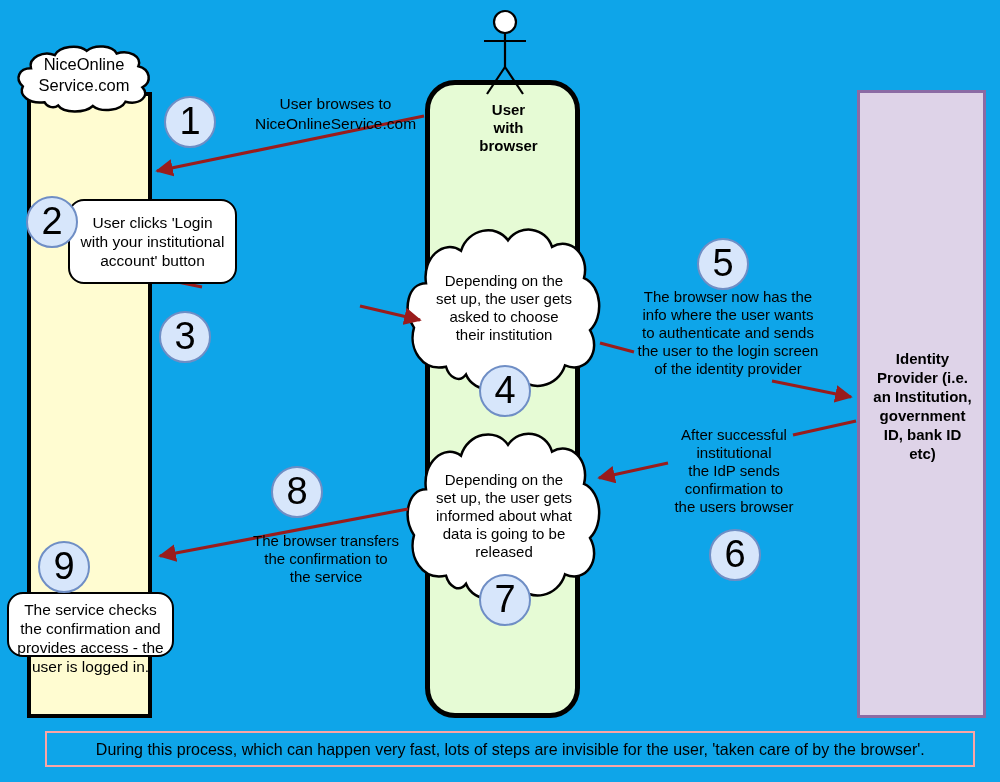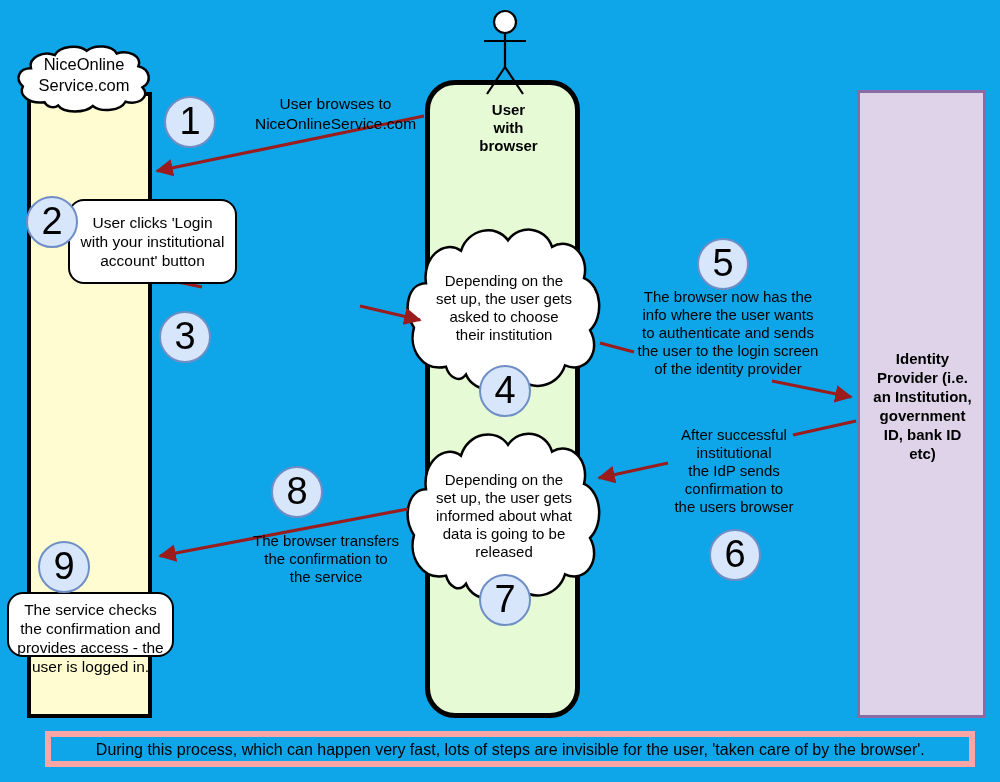--- a/index.html
+++ b/index.html
@@ -21,21 +21,21 @@
     background:#d7e6fb;border:2px solid #6f8ec5;box-sizing:border-box;
     font-size:38px;line-height:46px;text-align:center;font-weight:400;
   }
   .bubble{
     position:absolute;background:#ffffff;border:2.5px solid #000;border-radius:16px;
     box-sizing:border-box;
   }
   #box-step2{left:68px;top:179px;width:169px;height:85px;padding-top:12px;font-size:15.5px;line-height:19px;margin-top:20px;}
   #box-step9{left:7px;top:592px;width:167px;height:65px;padding-top:6px;font-size:15.5px;line-height:19px;}
   #note-box{
-    left:45px;top:731px;width:930px;height:36px;border:6px solid #fca5a5;box-sizing:border-box;
+    left:45px;top:731px;width:930px;height:36px;border:2px solid #fca5a5;box-sizing:border-box;
     display:flex;align-items:center;justify-content:center;
   }
   #note-text{font-size:16.5px;transform:scaleX(0.97);white-space:nowrap;}
   .cloud-svg{position:absolute;overflow:visible;}
   #step1-text{left:228px;top:94px;width:215px;text-align:center;line-height:20px;font-size:15.5px;}
   #step3-text{left:190px;top:279px;width:182px;}
   #cloud4-text{left:410px;top:272px;width:188px;}
   #step5-text{left:616px;top:288px;width:224px;}
   #step6-text{left:640px;top:426px;width:188px;}
   #cloud7-text{left:410px;top:471px;width:188px;}

